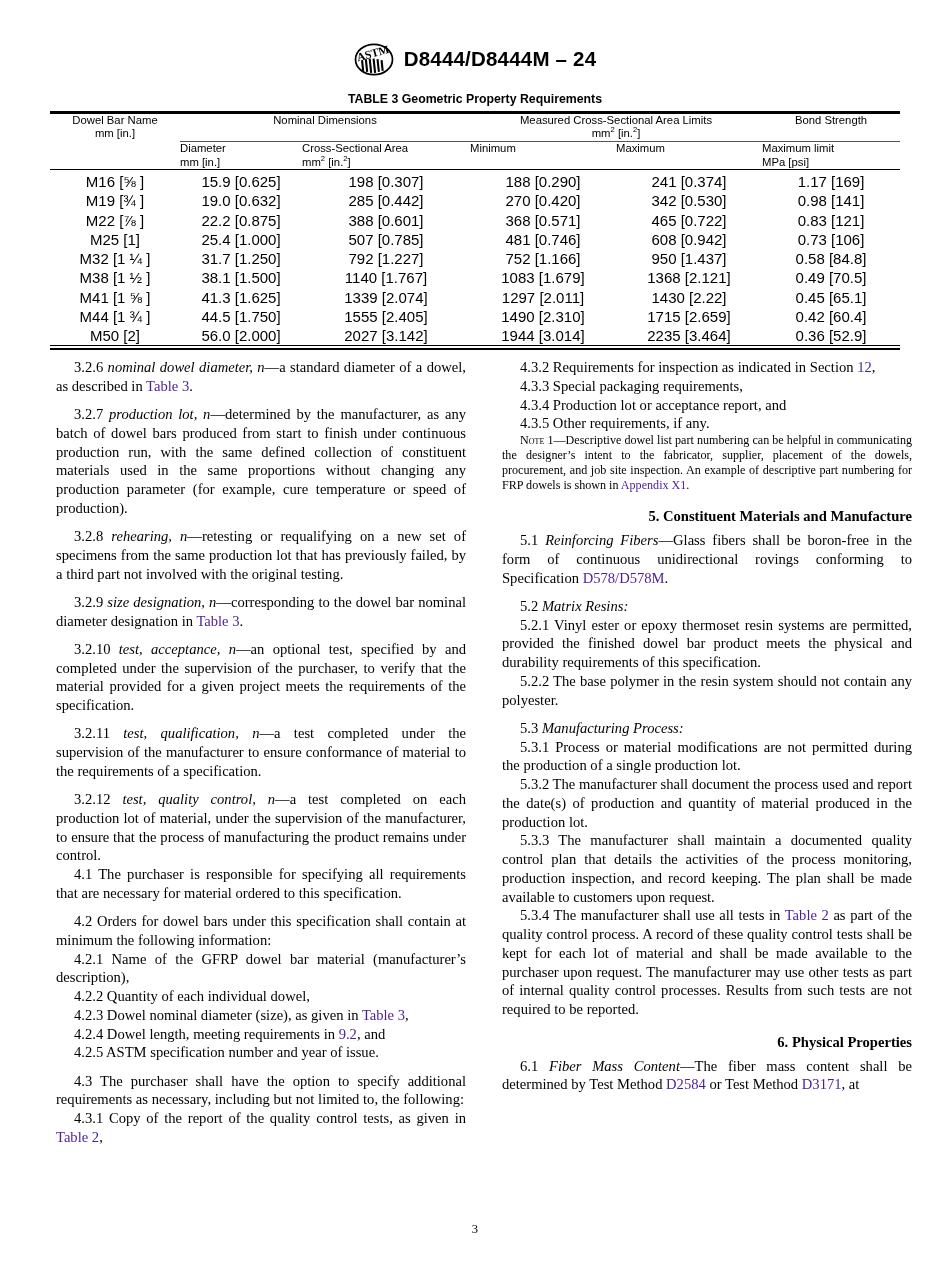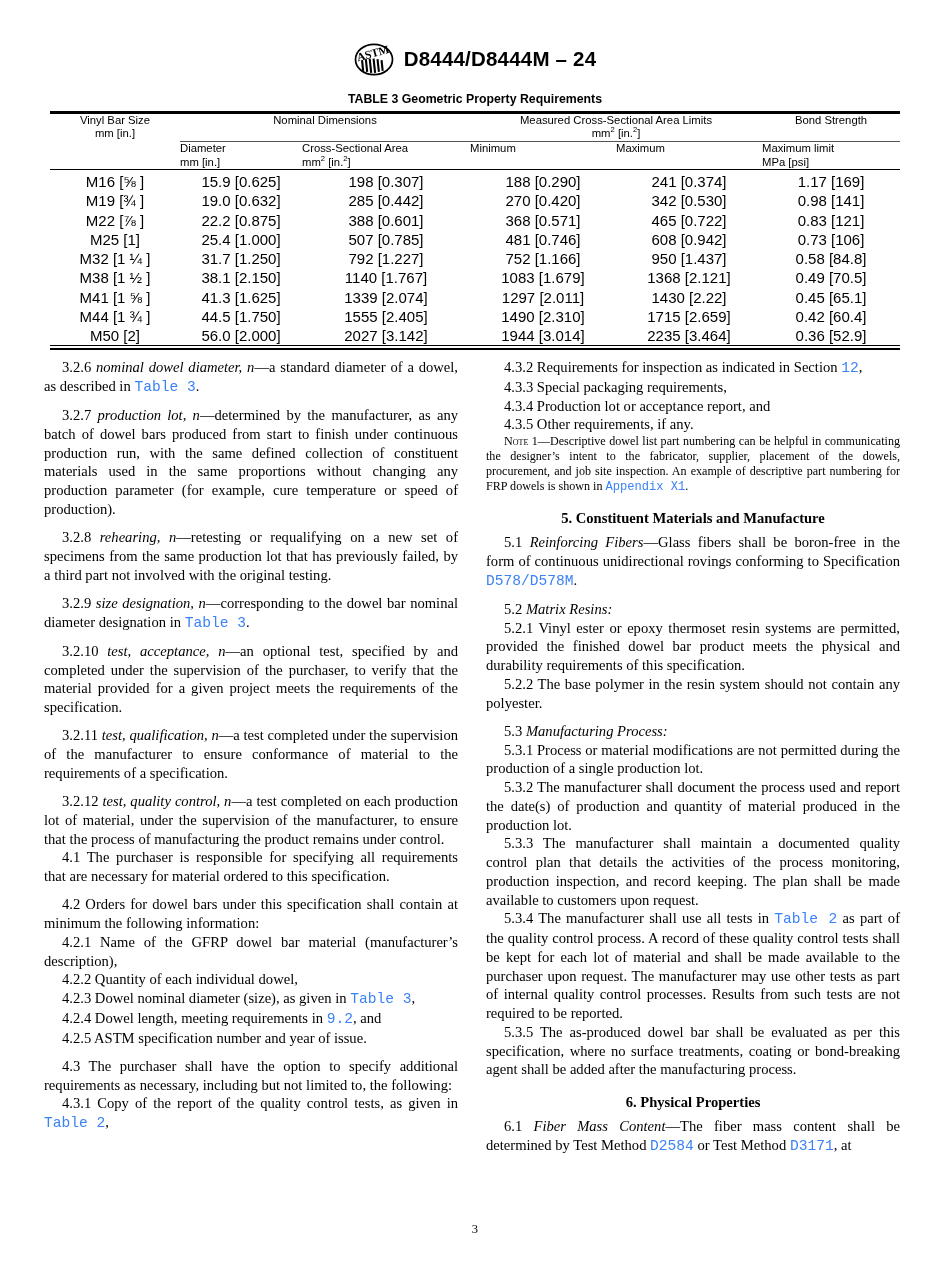--- a/index.html
+++ b/index.html
@@ -115,49 +115,49 @@
   .col-csa   { width: 168px; }
   .col-min   { width: 146px; }
   .col-max   { width: 146px; }
   .col-bond  { width: 138px; }
   sup.sq { font-size: 7.6px; vertical-align: super; line-height: 0; }
 
   
   .content {
     position: absolute;
     top: 358px;
-    left: 44px;
+    left: 56px;
     width: 856px;
     display: flex;
-    gap: 28px;
+    gap: 36px;
   }
   .col {
     width: 414px;
     font-size: 14.6px;
     line-height: 1.285;
     text-align: justify;
     text-justify: inter-word;
   }
   .col p {
     margin: 0;
     text-indent: 18px;
     hyphens: manual;
   }
   .col p.gap { margin-top: 9.5px; }
   .col p.nogap { margin-top: 0; }
   .col h3 {
     margin: 27px 0 5px 0;
     font-size: 14.6px;
     font-weight: bold;
     text-indent: 0;
-    text-align: center;
+    text-align: right;
   }
   .col h3.tight { margin-top: 14px; }
   i, em { font-style: italic; }
-  .ref { color: #3b82f6; font-family: Liberation Mono, monospace; }
+  .ref { color: #4c1d95; }
   .note {
     font-size: 12.1px;
     line-height: 1.25;
     text-align: justify;
     margin: 11px 0 0 0;
     text-indent: 18px;
   }
   .note .sc {
     font-variant: small-caps;
     font-size: 12.1px;
@@ -204,21 +204,21 @@
       <col class="col-min">
         <col class="col-max">
         <col class="col-bond">
     </colgroup>
     <thead>
       <tr class="rule-top">
           <td colspan="6"></td>
         </tr>
       <tr>
         <td class="hd hd-dowel" rowspan="2">
-          <div>Vinyl Bar Size</div>
+          <div>Dowel Bar Name</div>
           <div>mm [in.]</div>
         </td>
         <td class="hd hd-span-grp" colspan="2">
           <div>Nominal Dimensions</div>
           <div style="height:14px"></div>
         </td>
         <td class="hd hd-span-grp" colspan="2">
           <div>Measured Cross-Sectional Area Limits</div>
           <div>
             <span>mm</span><sup class="sq">2</sup>
@@ -289,21 +289,21 @@
         <tr>
           <td>M32 [1 ¼ ]</td>
           <td>31.7 [1.250]</td>
           <td>792 [1.227]</td>
           <td>752 [1.166]</td>
           <td>950 [1.437]</td>
           <td>0.58 [84.8]</td>
         </tr>
         <tr>
           <td>M38 [1 ½ ]</td>
-          <td>38.1 [2.150]</td>
+          <td>38.1 [1.500]</td>
           <td>1140 [1.767]</td>
           <td>1083 [1.679]</td>
           <td>1368 [2.121]</td>
           <td>0.49 [70.5]</td>
         </tr>
         <tr>
           <td>M41 [1 ⅝ ]</td>
           <td>41.3 [1.625]</td>
           <td>1339 [2.074]</td>
           <td>1297 [2.011]</td>
@@ -422,21 +422,20 @@
     <p class="gap">
       <span>5.3</span>
       <i>Manufacturing Process:</i>
     </p>
     <p class="nogap">5.3.1 Process or material modifications are not permitted during the production of a single production lot.</p>
     <p class="nogap">5.3.2 The manufacturer shall document the process used and report the date(s) of production and quantity of material produced in the production lot.</p>
     <p class="nogap">5.3.3 The manufacturer shall maintain a documented quality control plan that details the activities of the process monitoring, production inspection, and record keeping. The plan shall be made available to customers upon request.</p>
     <p class="nogap">
       <span>5.3.4 The manufacturer shall use all tests in </span><a class="ref">Table 2</a><span> as part of the quality control process. A record of these quality control tests shall be kept for each lot of material and shall be made available to the purchaser upon request. The manufacturer may use other tests as part of internal quality control processes. Results from such tests are not required to be reported.</span>
     </p>
-    <p class="nogap">5.3.5 The as-produced dowel bar shall be evaluated as per this specification, where no surface treatments, coating or bond-breaking agent shall be added after the manufacturing process.</p>
 
     <h3 class="tight">6.  Physical Properties</h3>
 
     <p>
       <span>6.1</span>
       <i>Fiber Mass Content</i><span>—The fiber mass content shall be determined by Test Method </span><a class="ref">D2584</a><span> or Test Method </span><a class="ref">D3171</a><span>, at</span>
     </p>
   </div>
 </div>
 

